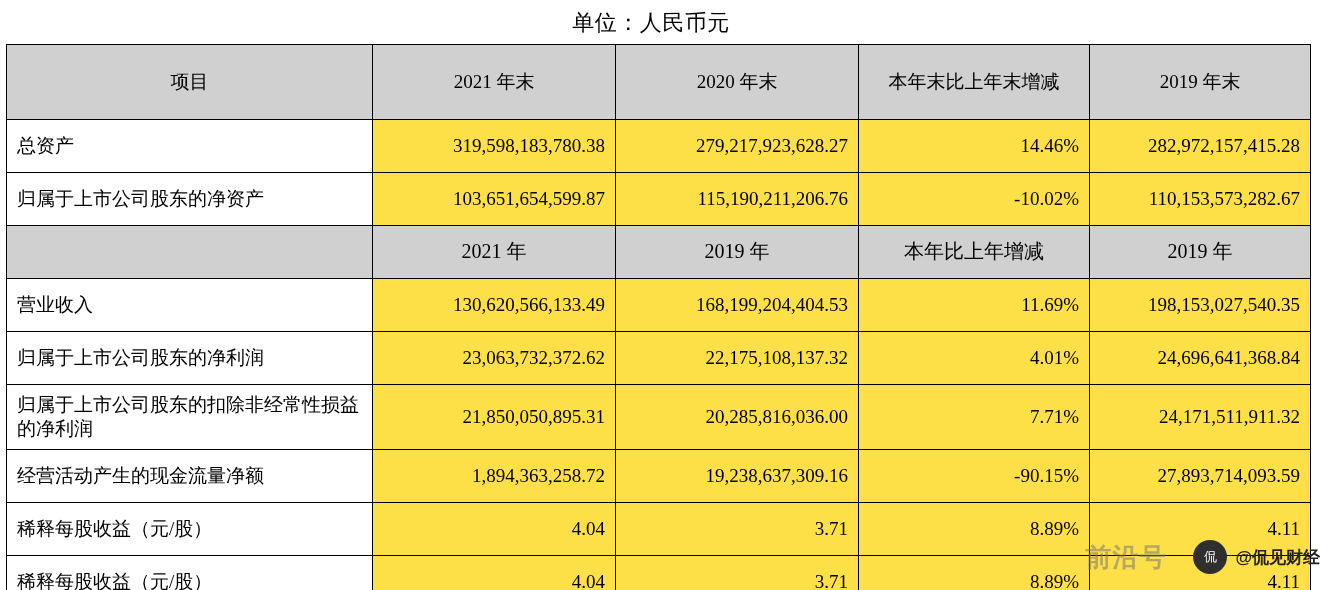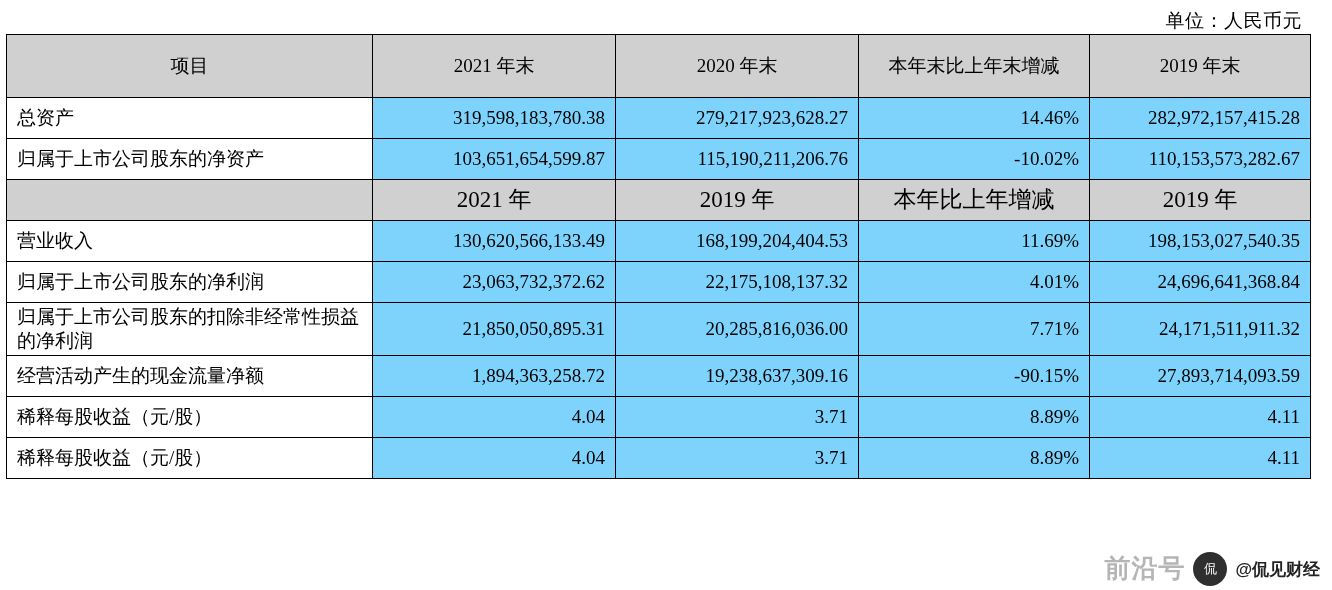--- a/index.html
+++ b/index.html
@@ -15,79 +15,79 @@
     position: relative;
     overflow: hidden;
   }
   .page {
     position: relative;
     width: 1332px;
     height: 590px;
     box-sizing: border-box;
   }
   .unit-line {
-    text-align: right;
-    font-size: 19px;
-    padding: 8px 30px 0 0;
+    text-align: center;
+    font-size: 22px;
+    padding: 8px 30px 6px 0;
     letter-spacing: 0.5px;
   }
   table.fin {
     border-collapse: collapse;
     width: 1304px;
     margin-left: 6px;
     table-layout: fixed;
     font-size: 19px;
   }
   table.fin td {
     border: 1px solid #000000;
-    padding: 0 10px;
+    padding: 6px 10px;
     vertical-align: middle;
     line-height: 1.28;
     font-family: Liberation Serif, serif;
   }
   .col-item   { width: 366px; }
   .col-y1     { width: 243px; }
   .col-y2     { width: 243px; }
   .col-delta  { width: 231px; }
   .col-y3     { width: 221px; }
 
   .hdr td {
     background: #d0d0d0;
     text-align: center;
     font-size: 19px;
     height: 62px;
   }
   .subhdr td {
     background: #d0d0d0;
     text-align: center;
-    font-size: 23px;
+    font-size: 20px;
     height: 40px;
   }
   .label-cell {
     text-align: left;
     background: #ffffff;
   }
   .num {
     text-align: right;
-    background: #7dd3fc;
+    background: #fde047;
     font-family: "Liberation Serif", "DejaVu Serif", serif;
   }
   .blank { background: #d0d0d0; }
 
   .row-tall td { height: 52px; }
   .row-std td  { height: 40px; }
 
   
   .watermark {
     position: absolute;
     right: 12px;
-    bottom: 4px;
+    bottom: 15px;
     display: flex;
-    align-items: flex-end;
-    gap: 8px;
+    align-items: flex-start;
+    gap: 27px;
     font-family: "Liberation Sans", sans-serif;
     pointer-events: none;
   }
   .wm-ghost {
     font-size: 26px;
     color: rgba(120,120,120,0.55);
     font-weight: bold;
     letter-spacing: 1px;
   }
   .wm-badge {

